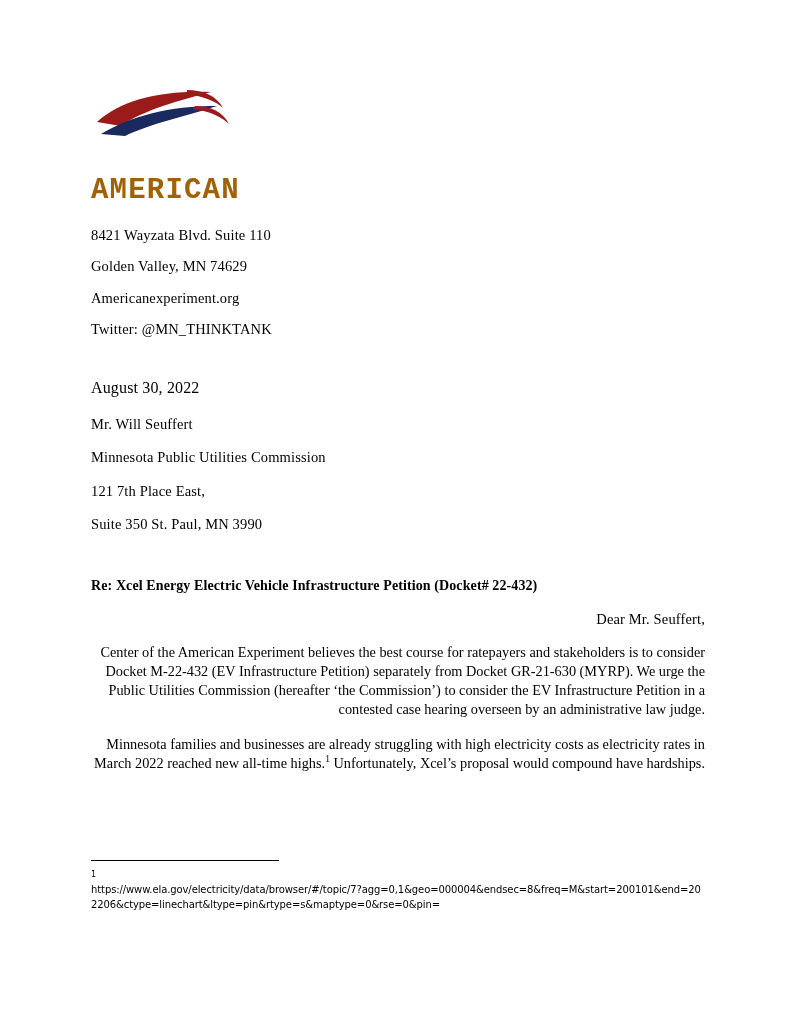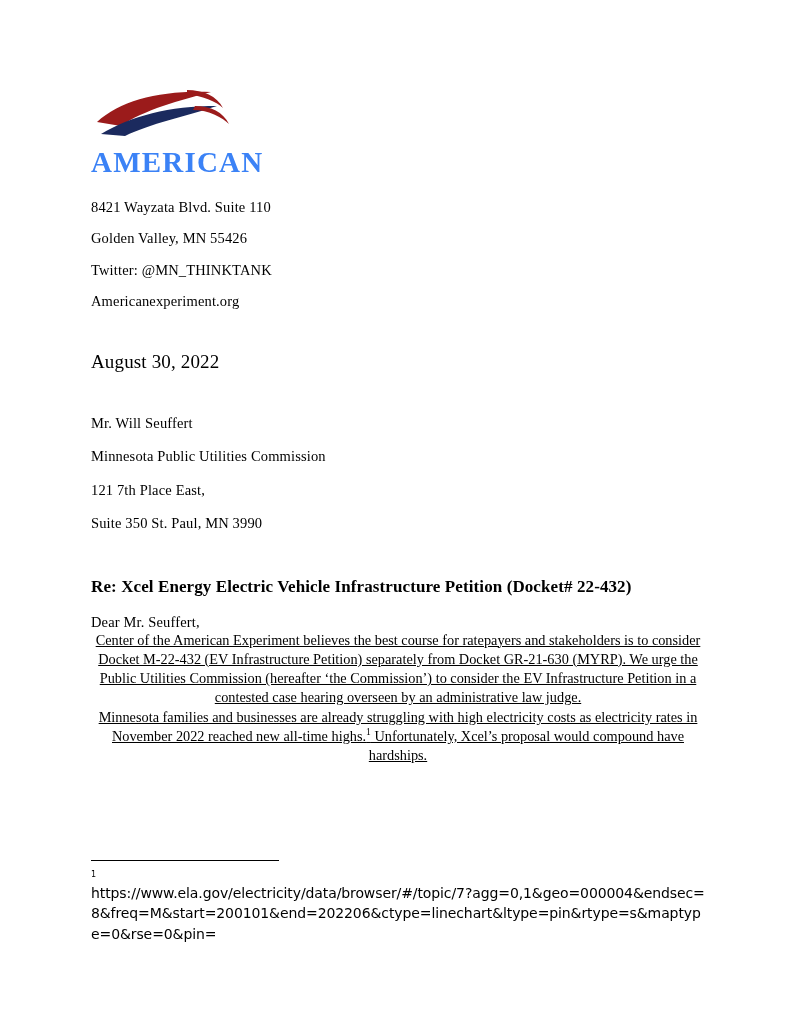--- a/index.html
+++ b/index.html
@@ -35,24 +35,25 @@
     margin-bottom: 22px;
   }
   .logo-mark {
     position: relative;
     width: 165px;
     height: 62px;
     overflow: hidden;
   }
   .logo-mark svg { display: block; }
   .logo-word {
-    font-family: Liberation Serif, serif;
-    color: #3b82f6;
+    font-family: Liberation Mono, monospace;
+    color: #a16207;
     line-height: 1.02;
     letter-spacing: 0.5px;
+    margin-top: 28px;
   }
   .logo-word .l1 {
     font-size: 29px;
     font-weight: bold;
     letter-spacing: 1.2px;
   }
   .logo-word .l2 {
     font-size: 22.5px;
     font-weight: bold;
     letter-spacing: 1.0px;
@@ -63,54 +64,54 @@
     margin-top: 18px;
   }
   .addr-line {
     font-size: 14.5px;
     line-height: 1.0;
     margin-bottom: 17px;
     letter-spacing: 0.15px;
   }
 
   .date-line {
-    font-size: 19px;
+    font-size: 16px;
     margin-top: 42px;
     margin-bottom: 0;
     letter-spacing: 0.15px;
   }
 
   .recipient {
-    margin-top: 43px;
+    margin-top: 20px;
   }
   .recipient-line {
     font-size: 14.5px;
     line-height: 1.0;
     margin-bottom: 19px;
     letter-spacing: 0.15px;
   }
 
   .subject {
     margin-top: 46px;
-    font-size: 17px;
+    font-size: 14px;
     font-weight: bold;
     letter-spacing: 0.1px;
   }
   .salutation {
     margin-top: 17px;
     font-size: 14.5px;
     letter-spacing: 0.15px;
+    text-align: right;
   }
   .para {
-    margin-top: 0;
+    margin-top: 15px;
     font-size: 14.3px;
     line-height: 1.35;
-    text-align: center;
+    text-align: right;
     letter-spacing: 0.0px;
-    text-decoration: underline;
   }
   .para sup {
     font-size: 9.5px;
     vertical-align: super;
     line-height: 0;
   }
 
   
   .footnote-area {
     position: absolute;
@@ -125,21 +126,21 @@
     margin-bottom: 10px;
   }
   .footnote-marker {
     font-family: "DejaVu Sans", sans-serif;
     font-size: 8px;
     line-height: 1;
     margin-bottom: 4px;
   }
   .footnote-text {
     font-family: "DejaVu Sans", sans-serif;
-    font-size: 14px;
+    font-size: 10px;
     line-height: 1.45;
     word-break: break-all;
     letter-spacing: -0.1px;
   }
 </style>
 </head>
 <body>
 
 <div class="page">
 
@@ -154,40 +155,40 @@
           <path d="M104 20 C120 20, 132 26, 138 38 C132 32, 118 24, 102 24 Z" fill="#9b1b1b"></path>
         </svg>
       </div>
       <div class="logo-word">
         <div class="l1">AMERICAN</div>
       </div>
     </div>
 
     <div class="addr">
       <div class="addr-line">8421 Wayzata Blvd. Suite 110</div>
-      <div class="addr-line">Golden Valley, MN 55426</div>
+      <div class="addr-line">Golden Valley, MN 74629</div>
+      <div class="addr-line">Americanexperiment.org</div>
       <div class="addr-line">Twitter: @MN_THINKTANK</div>
-      <div class="addr-line">Americanexperiment.org</div>
     </div>
 
     <div class="date-line">August 30, 2022</div>
 
     <div class="recipient">
       <div class="recipient-line">Mr. Will Seuffert</div>
       <div class="recipient-line">Minnesota Public Utilities Commission</div>
       <div class="recipient-line">121 7th Place East,</div>
       <div class="recipient-line">Suite 350 St. Paul, MN 3990</div>
     </div>
 
     <div class="subject">Re: Xcel Energy Electric Vehicle Infrastructure Petition (Docket# 22-432)</div>
 
     <div class="salutation">Dear Mr. Seuffert,</div>
 
     <div class="para">Center of the American Experiment believes the best course for ratepayers and stakeholders is to consider Docket M-22-432 (EV Infrastructure Petition) separately from Docket GR-21-630 (MYRP). We urge the Public Utilities Commission (hereafter ‘the Commission’) to consider the EV Infrastructure Petition in a contested case hearing overseen by an administrative law judge.</div>
-    <div class="para"><span>Minnesota families and businesses are already struggling with high electricity costs as electricity rates in November 2022 reached new all-time highs.</span><sup>1</sup><span> Unfortunately, Xcel’s proposal would compound have hardships.</span></div>
+    <div class="para"><span>Minnesota families and businesses are already struggling with high electricity costs as electricity rates in March 2022 reached new all-time highs.</span><sup>1</sup><span> Unfortunately, Xcel’s proposal would compound have hardships.</span></div>
 
   </div>
 
   <div class="footnote-area">
     <div class="footnote-rule"></div>
     <div class="footnote-marker">1</div>
     <div class="footnote-text">https://www.ela.gov/electricity/data/browser/#/topic/7?agg=0,1&amp;geo=000004&amp;endsec=8&amp;freq=M&amp;start=200101&amp;end=202206&amp;ctype=linechart&amp;ltype=pin&amp;rtype=s&amp;maptype=0&amp;rse=0&amp;pin=</div>
   </div>
 
 </div>

